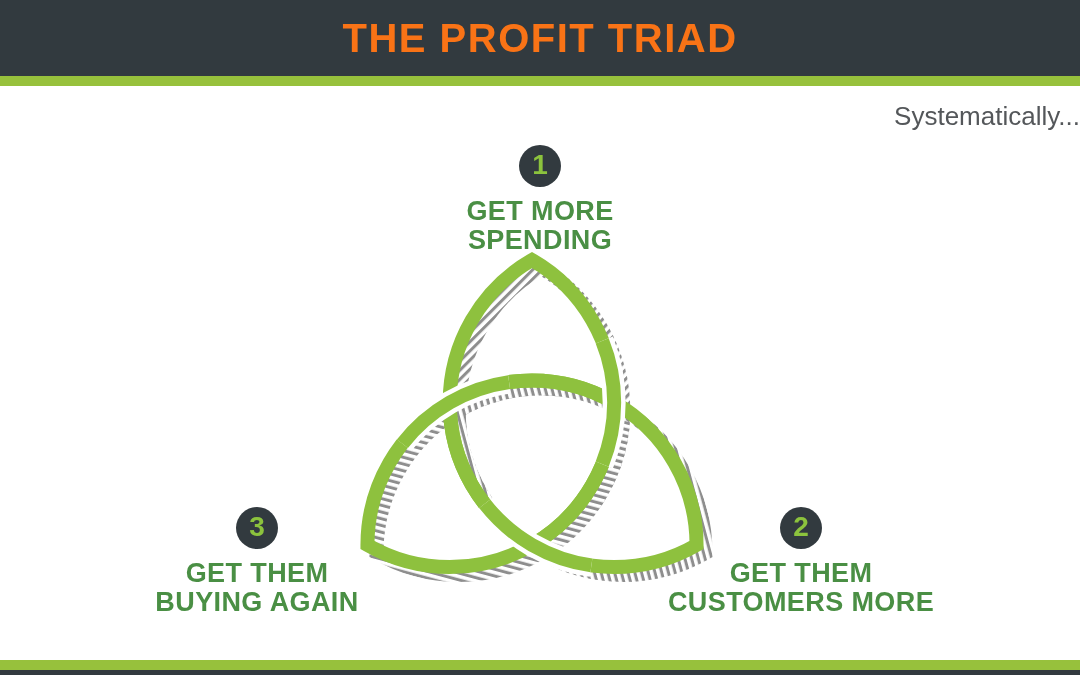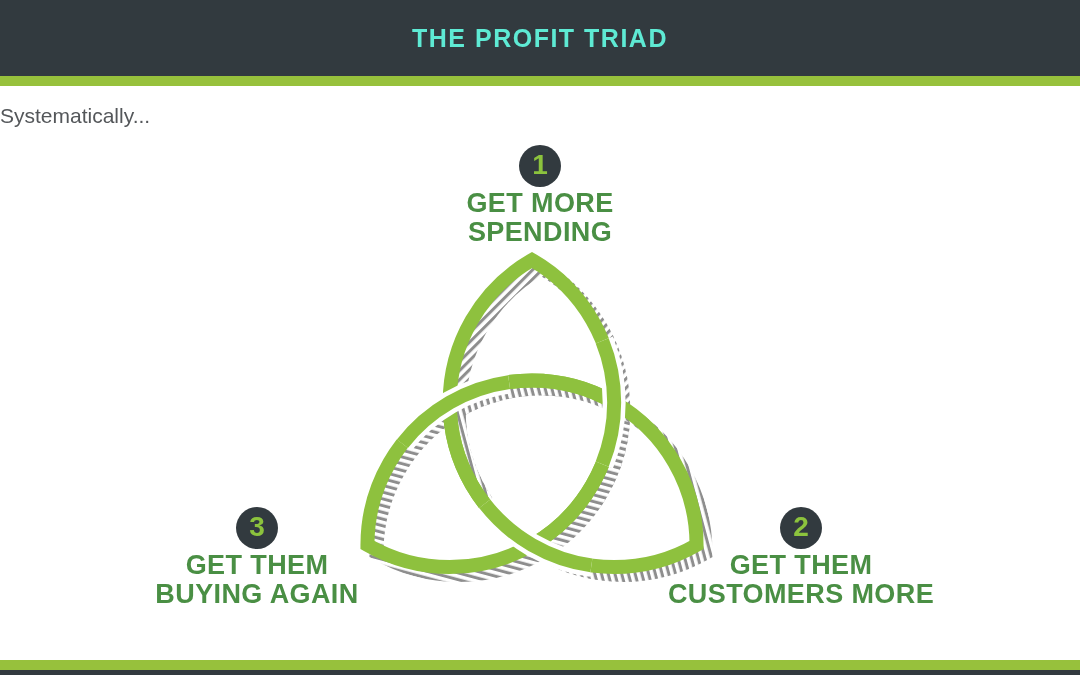--- a/index.html
+++ b/index.html
@@ -21,49 +21,49 @@
     overflow:hidden;
     font-family:"Liberation Sans", sans-serif;
     margin:0 auto;
   }
   .header{
     position:absolute;top:0;left:0;width:100%;height:76px;
     background:var(--dark);
     display:flex;align-items:center;justify-content:center;
   }
   .title{
-    color:#5eead4;font-size:25px;font-weight:bold;letter-spacing:1.5px;
+    color:#f97316;font-size:40px;font-weight:bold;letter-spacing:1.5px;
   }
   .stripe{position:absolute;left:0;width:100%;background:var(--stripe-green);}
   .stripe.top{top:76px;height:10px;}
   .stripe.bottom{bottom:5px;height:10px;}
   .footer-bar{position:absolute;bottom:0;left:0;width:100%;height:5px;background:var(--dark);}
   .intro{
     position:absolute;top:101px;left:0;width:100%;
-    text-align:left;color:var(--gray-text);
-    font-size:21px;line-height:30px;
+    text-align:right;color:var(--gray-text);
+    font-size:26px;line-height:30px;
   }
   .step{
     position:absolute;
     display:flex;flex-direction:column;align-items:center;
   }
   .step.one{top:145px;left:0;width:100%;}
   .step.two{top:507px;left:651px;width:300px;}
   .step.three{top:507px;left:107px;width:300px;}
   .badge{
     width:42px;height:42px;border-radius:50%;
     background:var(--dark);
     display:flex;align-items:center;justify-content:center;
   }
   .badge span{
     color:var(--number-green);font-size:28px;font-weight:bold;
     transform:translateY(-1px);
   }
   .step-label{
-    margin-top:2px;text-align:center;
+    margin-top:10px;text-align:center;
     color:var(--label-green);font-size:27px;font-weight:bold;
     line-height:29px;letter-spacing:0.4px;
   }
   .knot{position:absolute;left:322px;top:250px;}
   .petal{fill:none;stroke:var(--knot-green);stroke-width:14;}
   .casing{fill:none;stroke:var(--bg);stroke-width:23;}
   .petal-shadow{fill:none;stroke:url(#hatch);stroke-width:14;}
   .hatch-bg{fill:var(--bg);}
   .hatch-stripe{fill:var(--shadow-gray);}
 </style>

